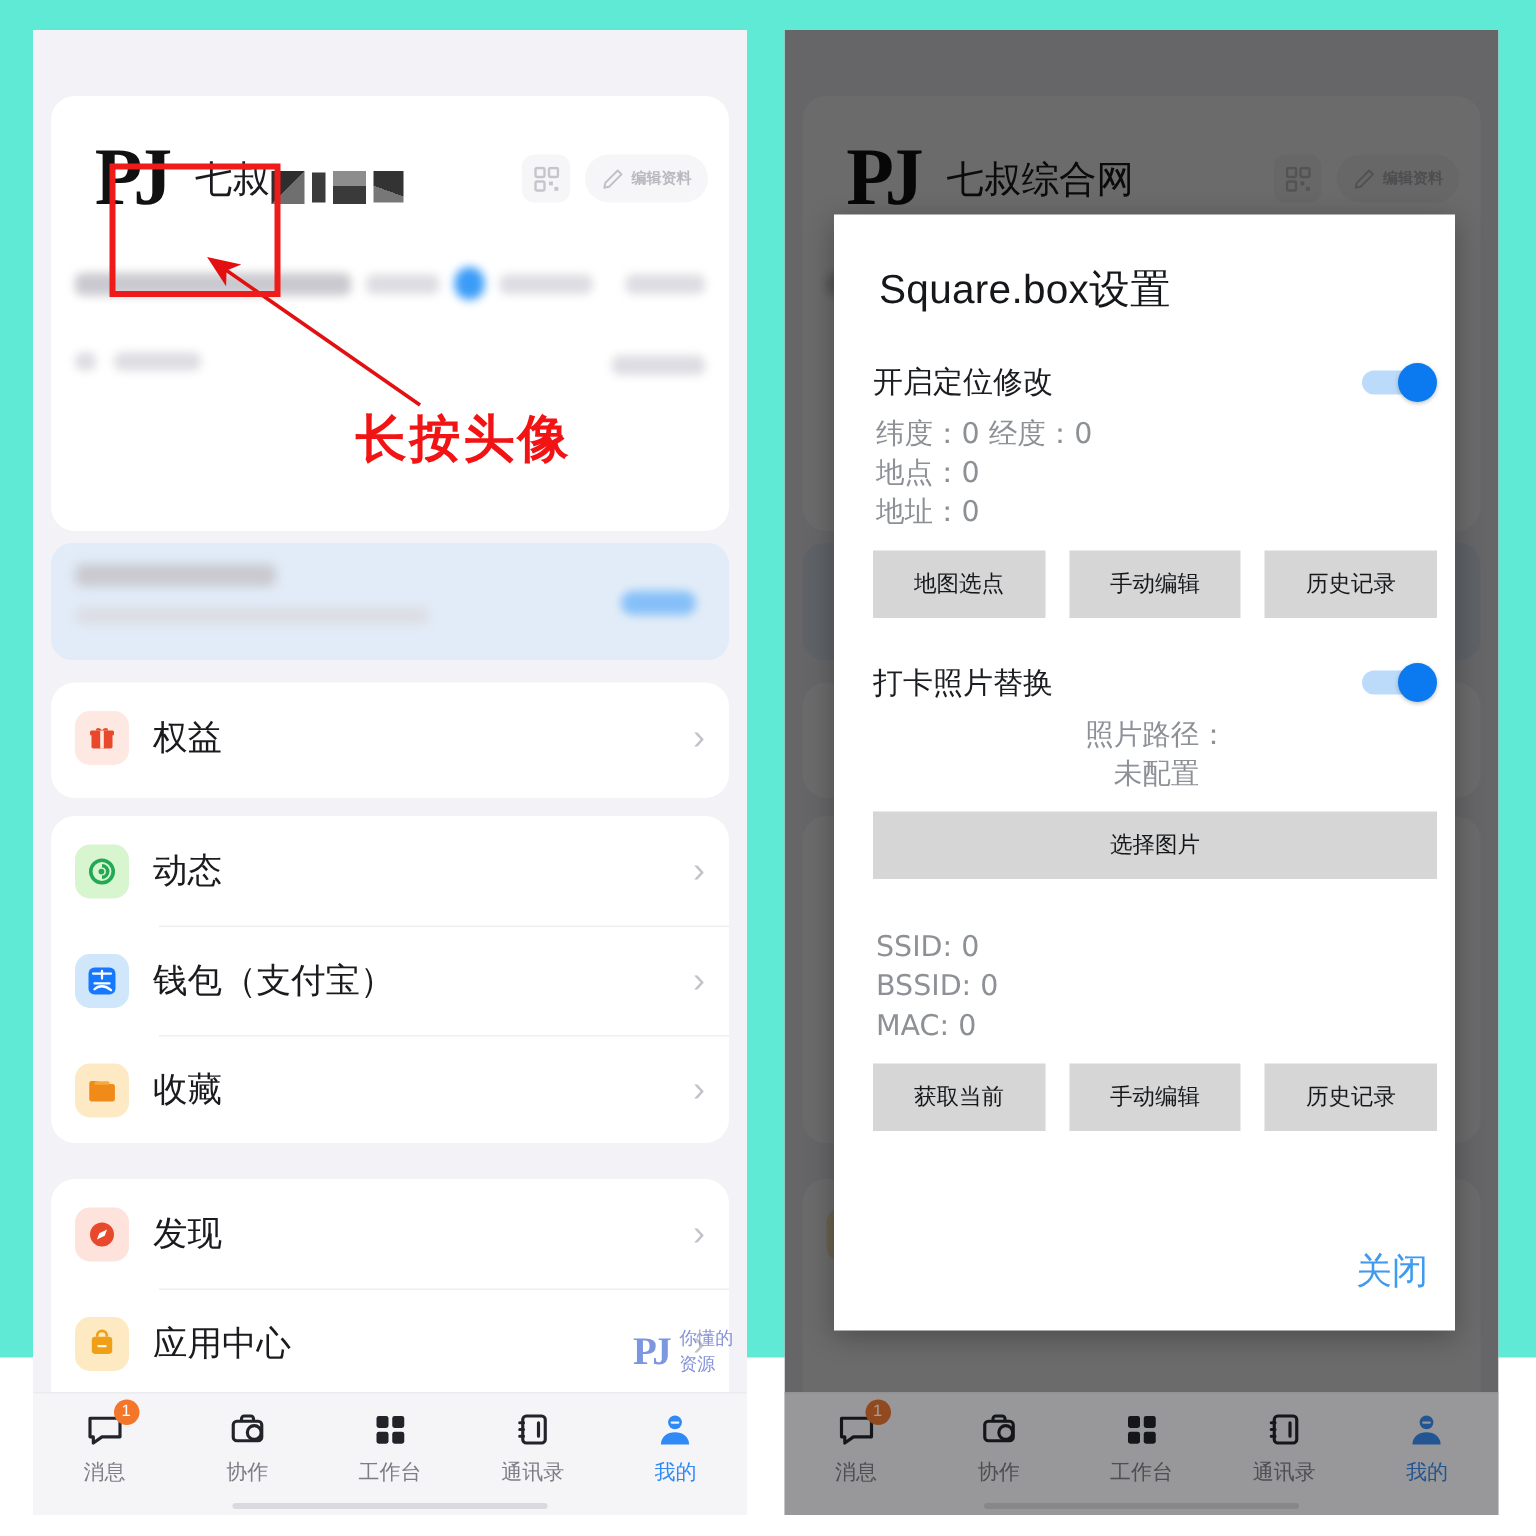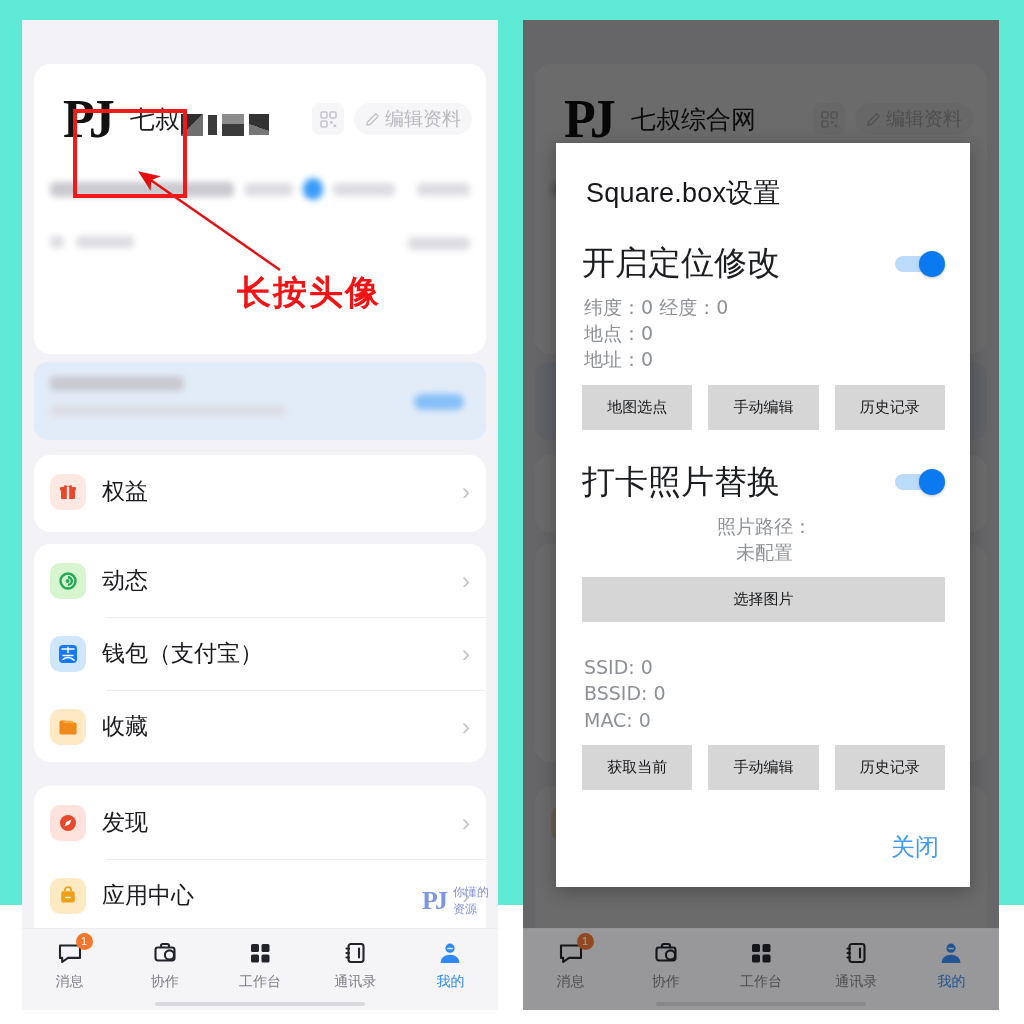--- a/index.html
+++ b/index.html
@@ -88,21 +88,21 @@
   .hdr-actions { display:flex; align-items:center; gap:10px; flex:0 0 auto; }
   .qr-btn {
     width: 32px; height: 32px; border-radius: 8px;
     background:#f6f6f8;
     display:flex; align-items:center; justify-content:center;
   }
   .edit-btn {
     height: 32px; padding: 0 11px; border-radius: 16px;
     background:#f6f6f8;
     display:flex; align-items:center; gap:5px;
-    font-size: 19px; color:#b9b9bf;
+    font-size: 10px; color:#b9b9bf;font-weight:bold;
   }
 
   .blur-row {
     margin: 18px 16px 0 16px; display:flex; align-items:center; gap:10px;
   }
   .bl { border-radius: 5px; filter: blur(3.2px); }
   .bl-gray { background:#c9c9cf; }
   .bl-lgray{ background:#dcdce2; }
   .bl-blue { background:#3b9cf8; }
 
@@ -208,33 +208,33 @@
   
   .rp-name { font-size: 25px; color:#1b1b1f; font-weight:500; }
 
   
   .dialog {
     position:absolute; left: 33px; top: 123px;
     width: 414px; height: 744px;
     background:#fff;
     z-index: 50;
     box-shadow: 0 4px 18px rgba(0,0,0,.3);
-    padding: 24px 25px 14px 26px;
+    padding: 24px 12px 14px 26px;
     display:flex; flex-direction:column;
   }
   .dlg-title {
     font-size: 27px; color:#15171a; font-weight:400;
     margin: 8px 0 30px 4px;
     letter-spacing: .2px;
   }
   .dlg-sec-head {
     display:flex; align-items:center; justify-content:space-between;
     margin-bottom: 8px;
   }
-  .dlg-sec-title { font-size: 33px; color:#1b1d20; }
+  .dlg-sec-title { font-size: 20px; color:#1b1d20; }
   .switch {
     width: 50px; height: 26px; position:relative; flex:0 0 auto;
   }
   .switch .track {
     position:absolute; left:0; top:5px; width:40px; height:16px;
     border-radius:8px; background:#bcdbfb;
   }
   .switch .knob {
     position:absolute; right:0; top:0; width:26px; height:26px;
     border-radius:50%; background:#0b79f0;

